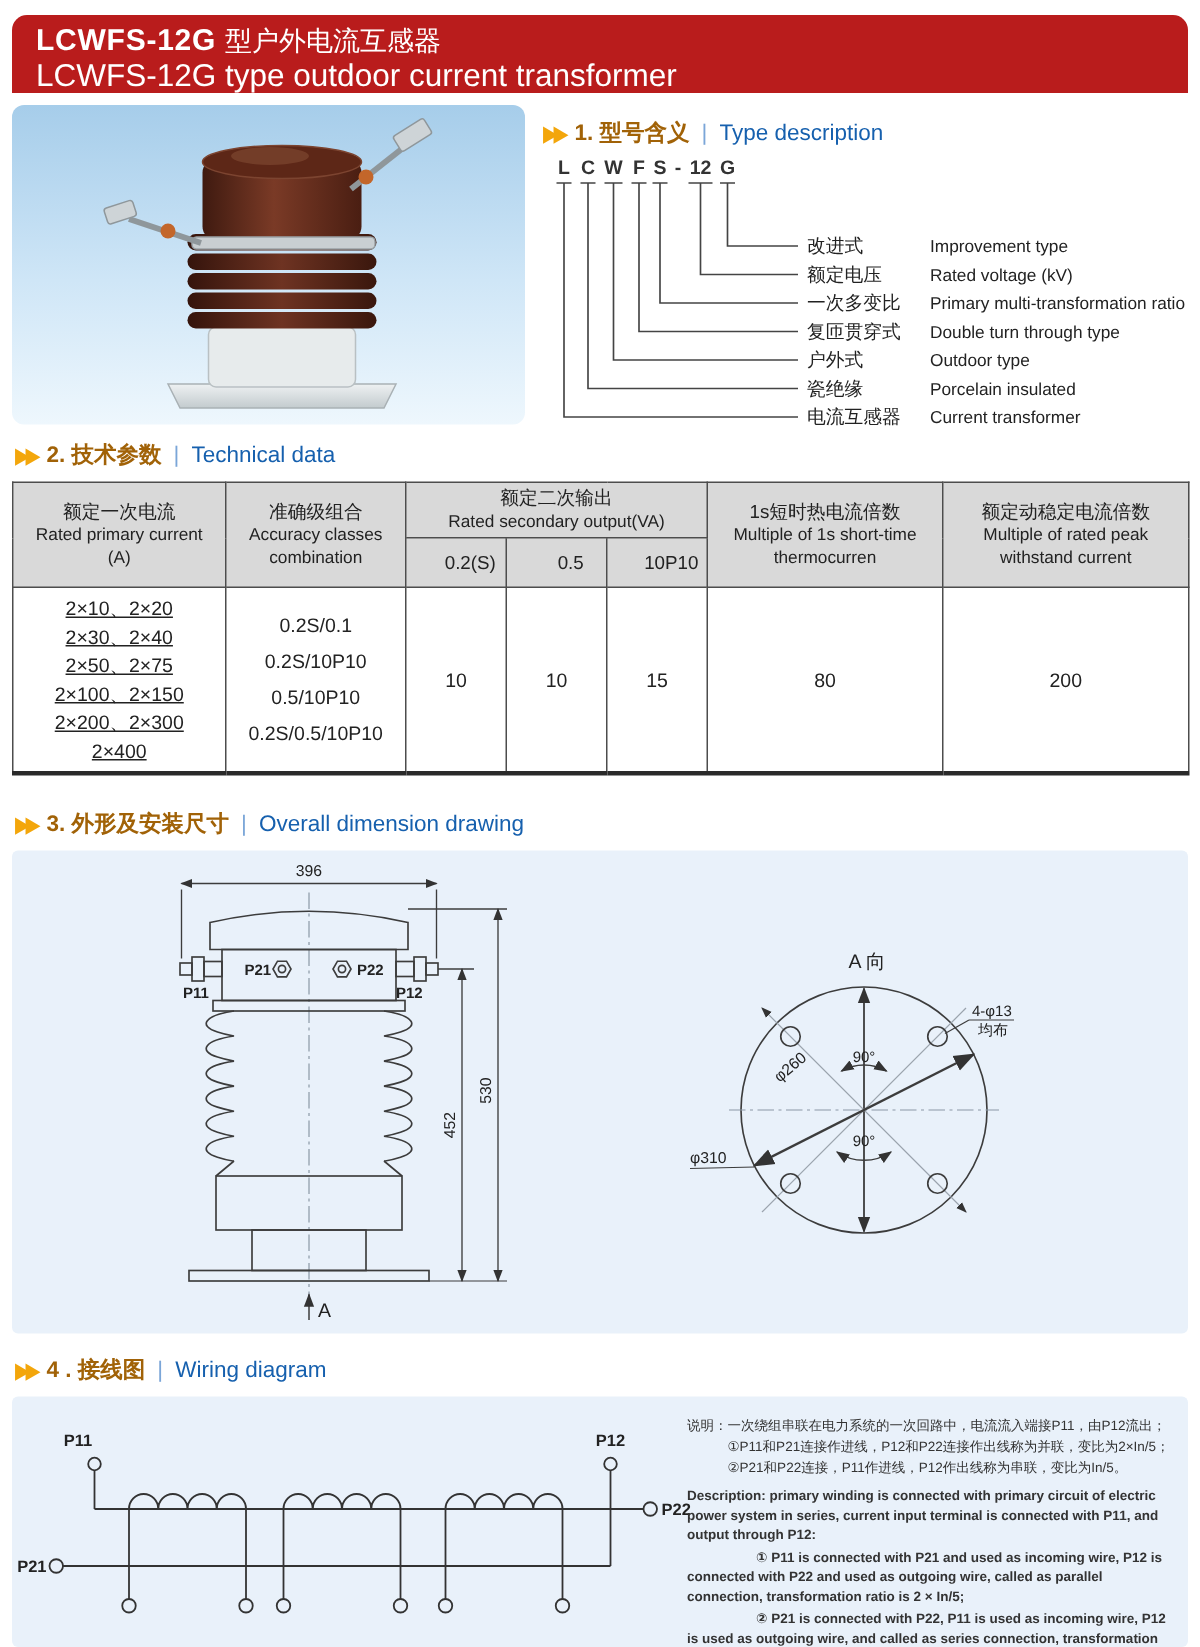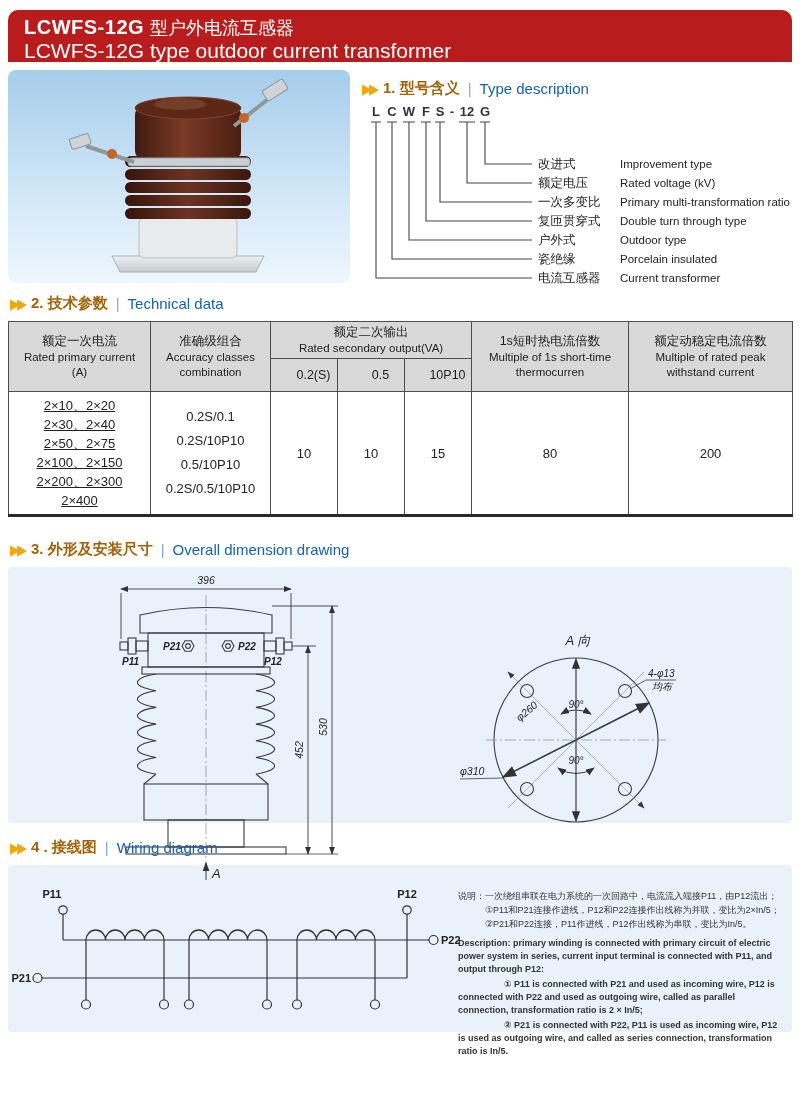--- a/index.html
+++ b/index.html
@@ -33,33 +33,33 @@
   table.tech th{background:#d9d9d9;}
   table.tech .hzh{font-size:12.5px;line-height:17px;}
   table.tech .hen{font-size:11.5px;line-height:15px;}
   table.tech .sub th{font-size:12.5px;height:28px;padding-left:21px;}
   table.tech td{background:#fff;font-size:13px;height:118px;}
   table.tech td .ln{line-height:19px;text-decoration:underline;}
   table.tech td .ln2{line-height:24px;}
   table.tech tr.body td{border-bottom:3px solid #2a2a2a;}
   
   .panel{margin:0 8px;background:#e9f1fa;border-radius:4px;}
-  .dimpanel{height:256px;font-style:italic;}
+  .dimpanel{height:322px;}
   .wirepanel{height:167px;display:flex;}
   .s2{margin-top:8px;}
   .s3{margin-top:20px;margin-bottom:6px;}
   .s4{margin-top:12px;margin-bottom:6px;}
   
   .wiretext{width:334px;flex:none;padding:10px 6px 0 0;box-sizing:border-box;}
   .wiretext p{margin:0;font-size:9px;color:#333;}
   .zhline{line-height:14px;}
   .zhline.ind{padding-left:27px;}
   .enpara{margin-top:6px !important;line-height:13px;color:#3a3a3a;font-weight:bold;}
   .enpara.ind{text-indent:46px;margin-top:2px !important;}
-  .zhblock{margin-top:14px;}
+  .zhblock{margin-top:2px;}
 </style>
 </head>
 <body>
 
 <div class="page">
 
   <div class="banner">
     <div class="l1">
       <span class="model">LCWFS-12G</span><span class="zh">型户外电流互感器</span>
     </div>

